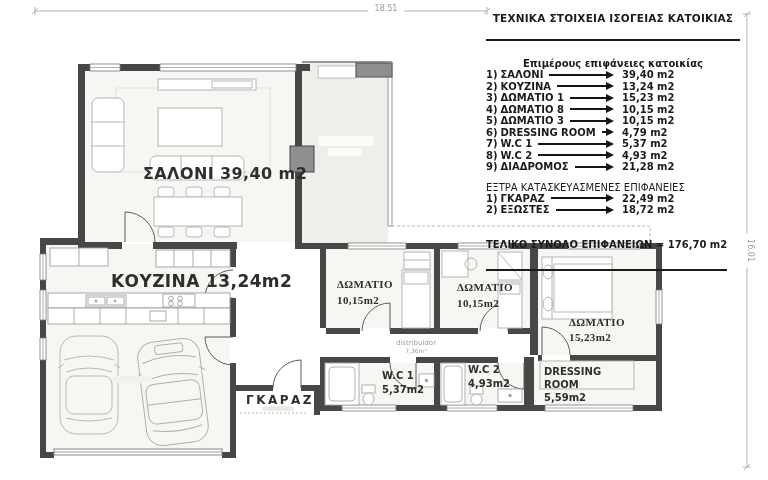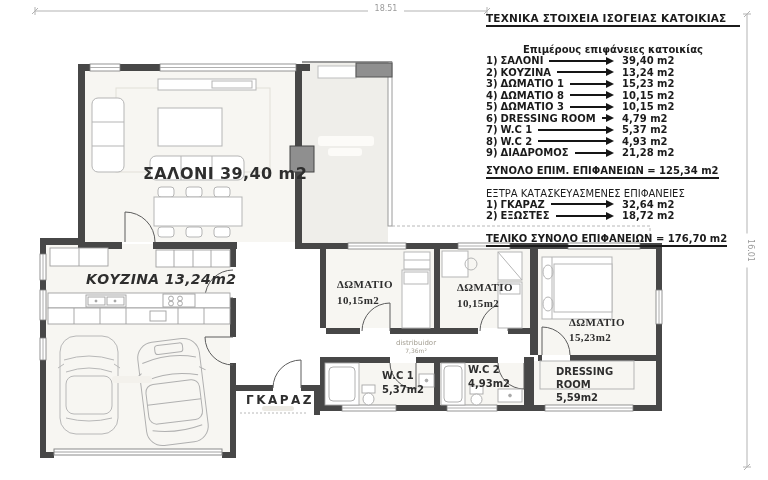--- a/index.html
+++ b/index.html
@@ -1,55 +1,55 @@
 <!DOCTYPE html>
 <html><head>
 <meta charset="utf-8">
 <style>
   html,body{margin:0;padding:0;background:#fff;}
   .canvas{position:relative;width:768px;height:480px;background:#ffffff;overflow:hidden;
           font-family:"DejaVu Sans","Liberation Sans",sans-serif;}
   svg{position:absolute;left:0;top:0;}
   .lbl{position:absolute;color:#2e2e2e;font-weight:700;white-space:nowrap;}
   .lbl-living{left:143px;top:164px;font-size:16px;letter-spacing:.4px;}
-  .lbl-kitchen{left:86px;top:271px;font-size:14px;letter-spacing:.4px;font-style:italic;}
+  .lbl-kitchen{left:111px;top:271px;font-size:17px;letter-spacing:.4px;}
   .lbl-2line{line-height:16px;font-size:11px;letter-spacing:.4px;font-family:Liberation Serif, serif;}
   .lbl-bed1{left:337px;top:276px;}
   .lbl-bed2{left:457px;top:279px;}
   .lbl-master{left:569px;top:315px;line-height:15px;}
   .lbl-wc{font-size:10px;line-height:14px;}
   .lbl-wc1{left:382px;top:369px;}
   .lbl-wc2{left:468px;top:363px;}
-  .lbl-dress{left:544px;top:365px;font-size:10px;line-height:13px;margin-left:12px;}
+  .lbl-dress{left:544px;top:365px;font-size:10px;line-height:13px;}
   .lbl-entry{left:246px;top:393px;font-size:12px;letter-spacing:2.5px;}
   .lbl-corr{left:366px;top:339px;width:100px;text-align:center;color:#a39e92;
             font-size:7px;font-weight:400;line-height:8px;}
   .lbl-corr .sm{font-size:6px;}
   .dim{position:absolute;color:#9b9b9b;font-size:8px;background:#fff;padding:0 3px;font-weight:400;}
   .dim-top{left:330px;top:4px;width:30px;text-align:center;margin-left:38px;}
   .dim-right{left:733px;top:246px;width:28px;text-align:center;transform:rotate(90deg);transform-origin:center;}
   .smudge{position:absolute;border-radius:3px;}
   
   .legend{position:absolute;left:486px;top:12px;width:254px;color:#1b1b1b;}
-  .lg-title{font-size:10.5px;font-weight:700;letter-spacing:.2px;
-            border-bottom:2px solid #1b1b1b;padding-bottom:1px;}
+  .lg-title{font-size:10.5px;font-weight:700;text-align:center;letter-spacing:.2px;
+            border-bottom:2px solid #1b1b1b;padding-bottom:15px;}
   .lg-sub{font-size:10px;font-weight:700;text-align:center;margin-top:17px;}
   .lg-row{display:flex;align-items:center;font-size:10px;font-weight:700;height:11.5px;}
   .lg-num{margin-right:3px;}
   .lg-lab{white-space:nowrap;text-align:center;}
   .lg-arrow{flex:1;display:flex;align-items:center;margin:0 4px 0 6px;min-width:16px;}
   .lg-arrow::before{content:"";flex:1;height:0;border-top:2px solid #151515;}
   .lg-arrow::after{content:"";width:0;height:0;border:4px solid transparent;
                    border-left:8px solid #151515;margin-left:-1px;}
   .lg-val{width:118px;white-space:nowrap;}
   .lg-total{font-size:10px;font-weight:700;margin-top:2px;display:inline-block;
             border-bottom:2px solid #1b1b1b;padding-bottom:1px;white-space:nowrap;}
   .lg-extra{font-size:10px;font-weight:400;margin-top:9px;}
-  .lg-grand{font-size:10px;font-weight:700;margin-top:11px;display:inline-block;
-            border-bottom:2px solid #1b1b1b;padding-bottom:1px;white-space:nowrap;}
+  .lg-grand{font-size:10px;font-weight:700;margin-top:23px;display:inline-block;
+            border-bottom:2px solid #1b1b1b;padding-bottom:19px;white-space:nowrap;}
 </style>
 </head>
 <body>
 
 <div class="canvas">
 
   <svg width="768" height="480" viewBox="0 0 768 480">
 
     <g fill="#f7f6f2">
       <rect x="85" y="71" width="210" height="171"></rect>
@@ -381,28 +381,27 @@
       <span class="lg-arrow"></span>
       <span class="lg-val">4,93 m2</span>
     </div>
     <div class="lg-row">
       <span class="lg-num">9)</span>
       <span class="lg-lab">ΔΙΑΔΡΟΜΟΣ</span>
       <span class="lg-arrow"></span>
       <span class="lg-val">21,28 m2</span>
     </div>
 
-    <div class="lg-total">ΣΥΝΟΛΟ ΕΠΙΜ. ΕΠΙΦΑΝΕΙΩΝ = 125,34 m2</div>
 
     <div class="lg-extra">ΕΞΤΡΑ ΚΑΤΑΣΚΕΥΑΣΜΕΝΕΣ ΕΠΙΦΑΝΕΙΕΣ</div>
     <div class="lg-row">
       <span class="lg-num">1)</span>
       <span class="lg-lab">ΓΚΑΡΑΖ</span>
       <span class="lg-arrow" style="max-width:90px;"></span>
-      <span class="lg-val">32,64 m2</span>
+      <span class="lg-val">22,49 m2</span>
     </div>
     <div class="lg-row">
       <span class="lg-num">2)</span>
       <span class="lg-lab">ΕΞΩΣΤΕΣ</span>
       <span class="lg-arrow" style="max-width:86px;"></span>
       <span class="lg-val">18,72 m2</span>
     </div>
 
     <div class="lg-grand">ΤΕΛΙΚΟ ΣΥΝΟΛΟ  ΕΠΙΦΑΝΕΙΩΝ  = 176,70 m2</div>
   </div>

